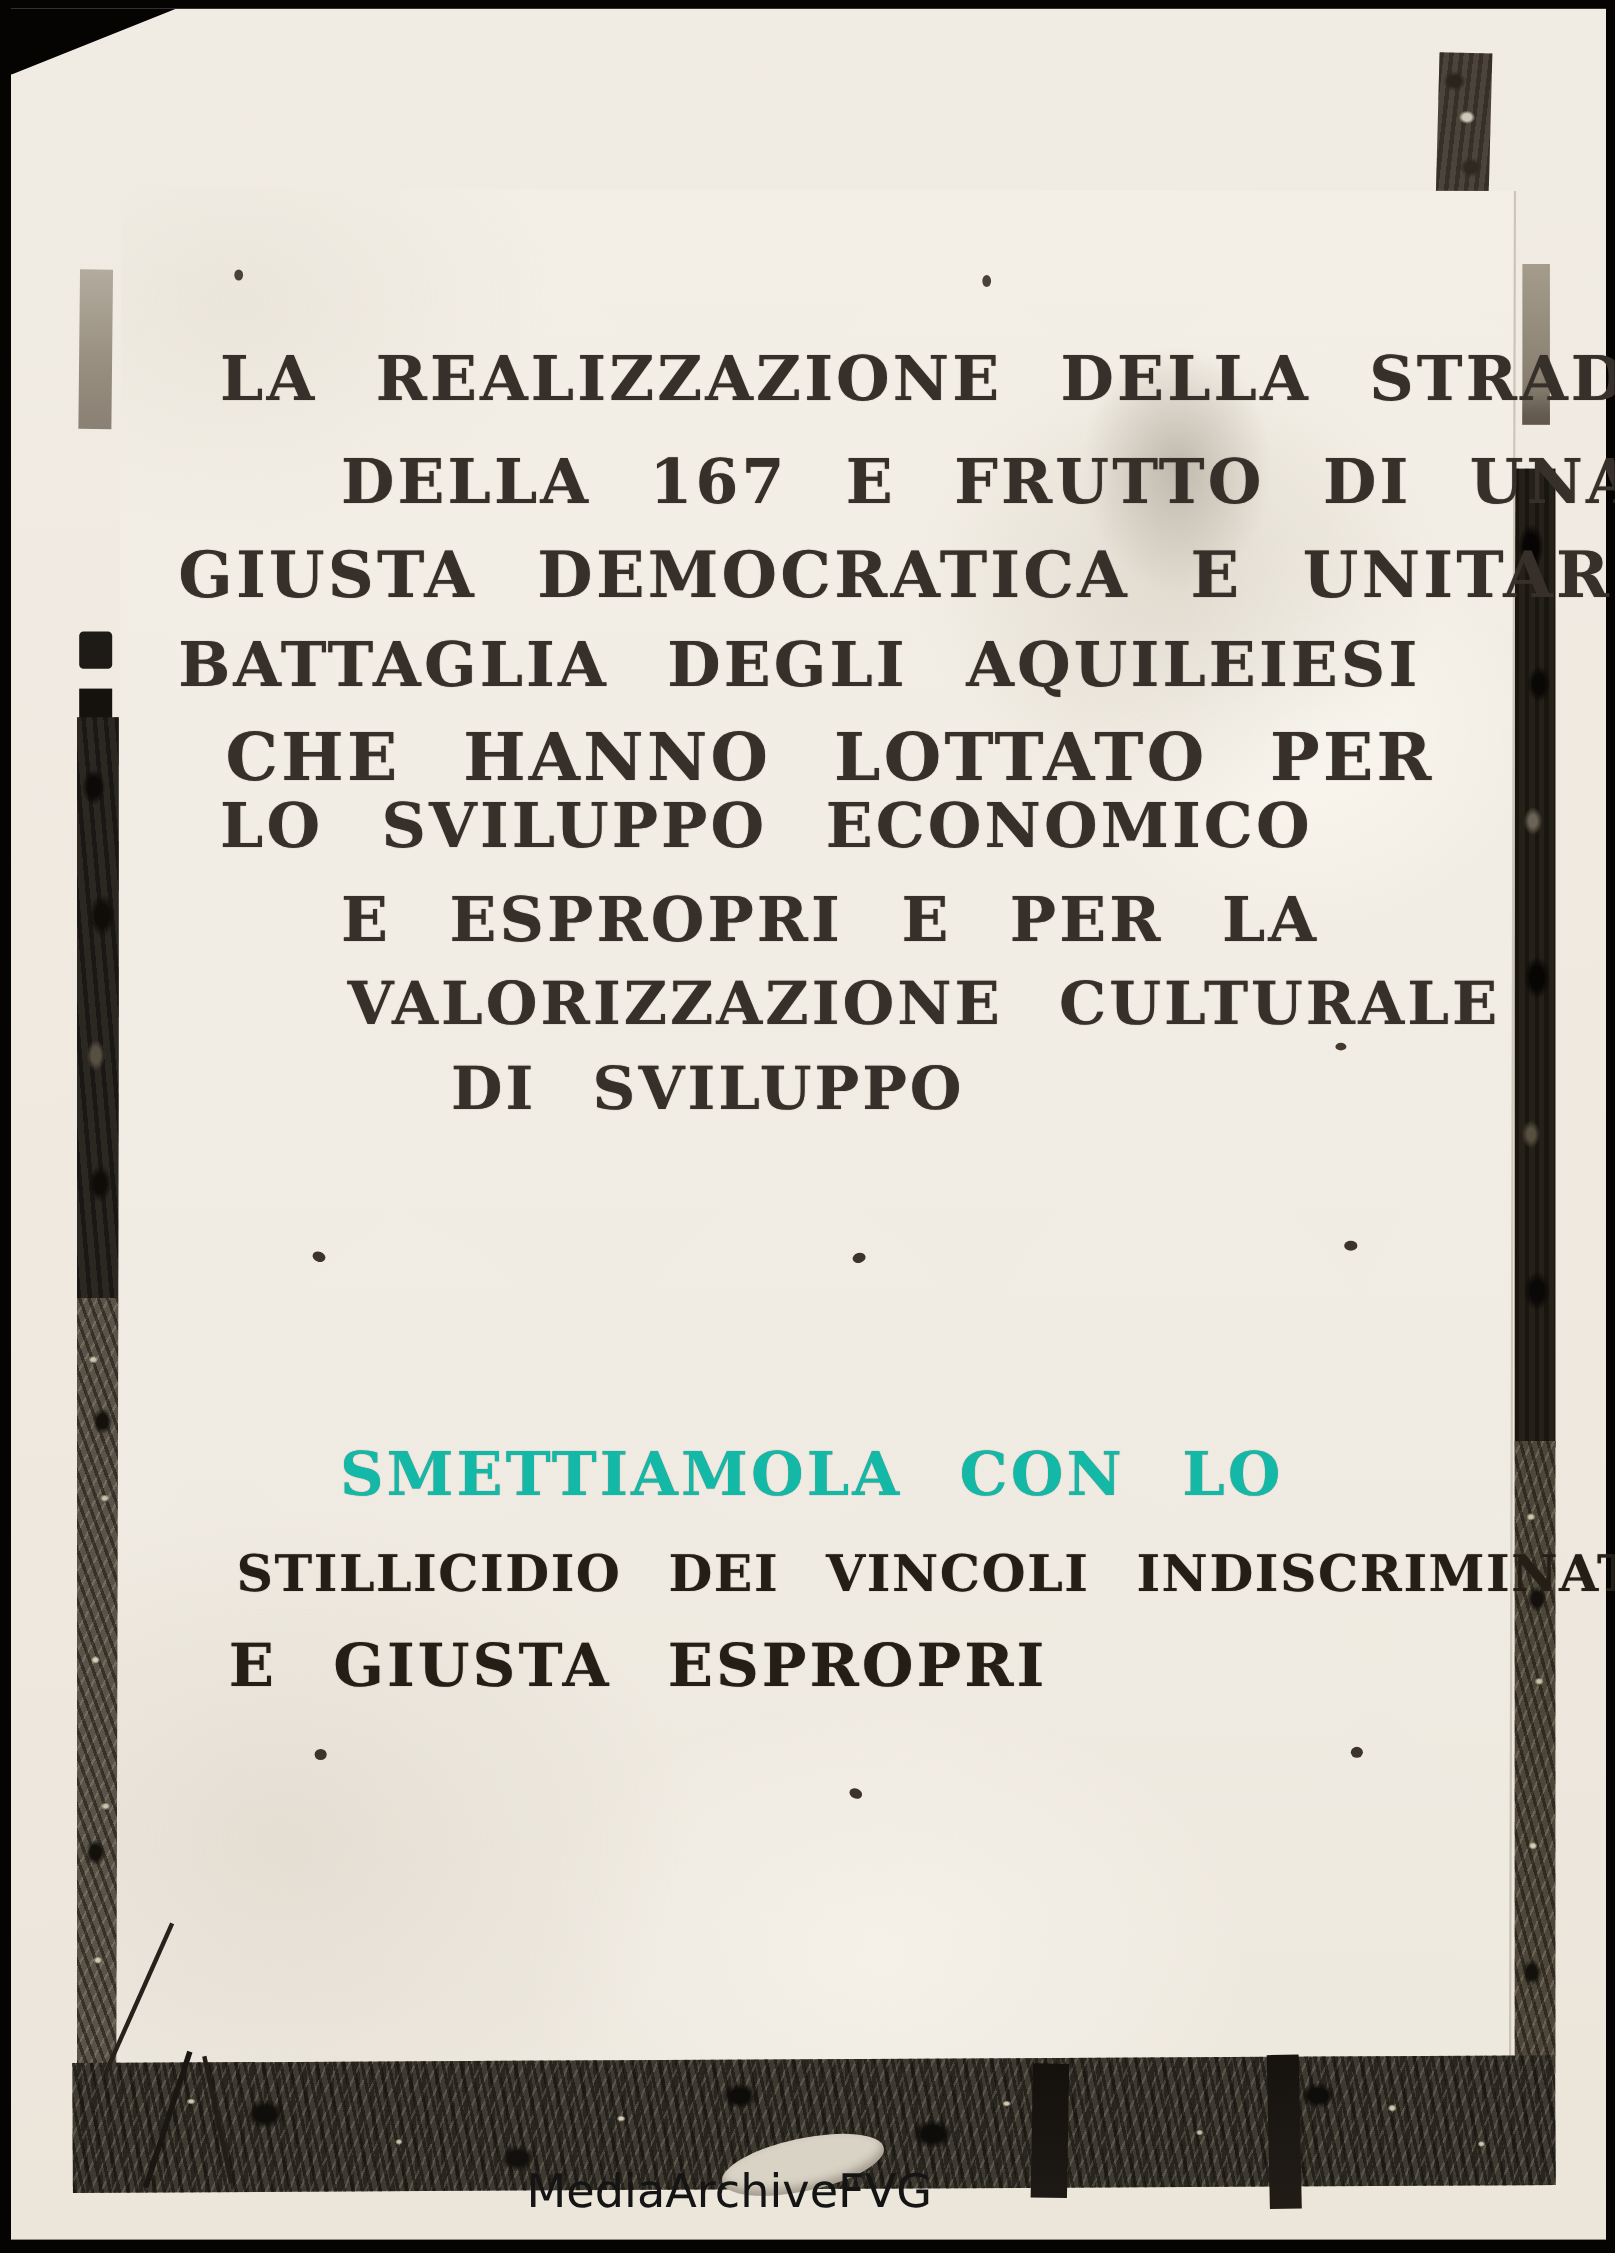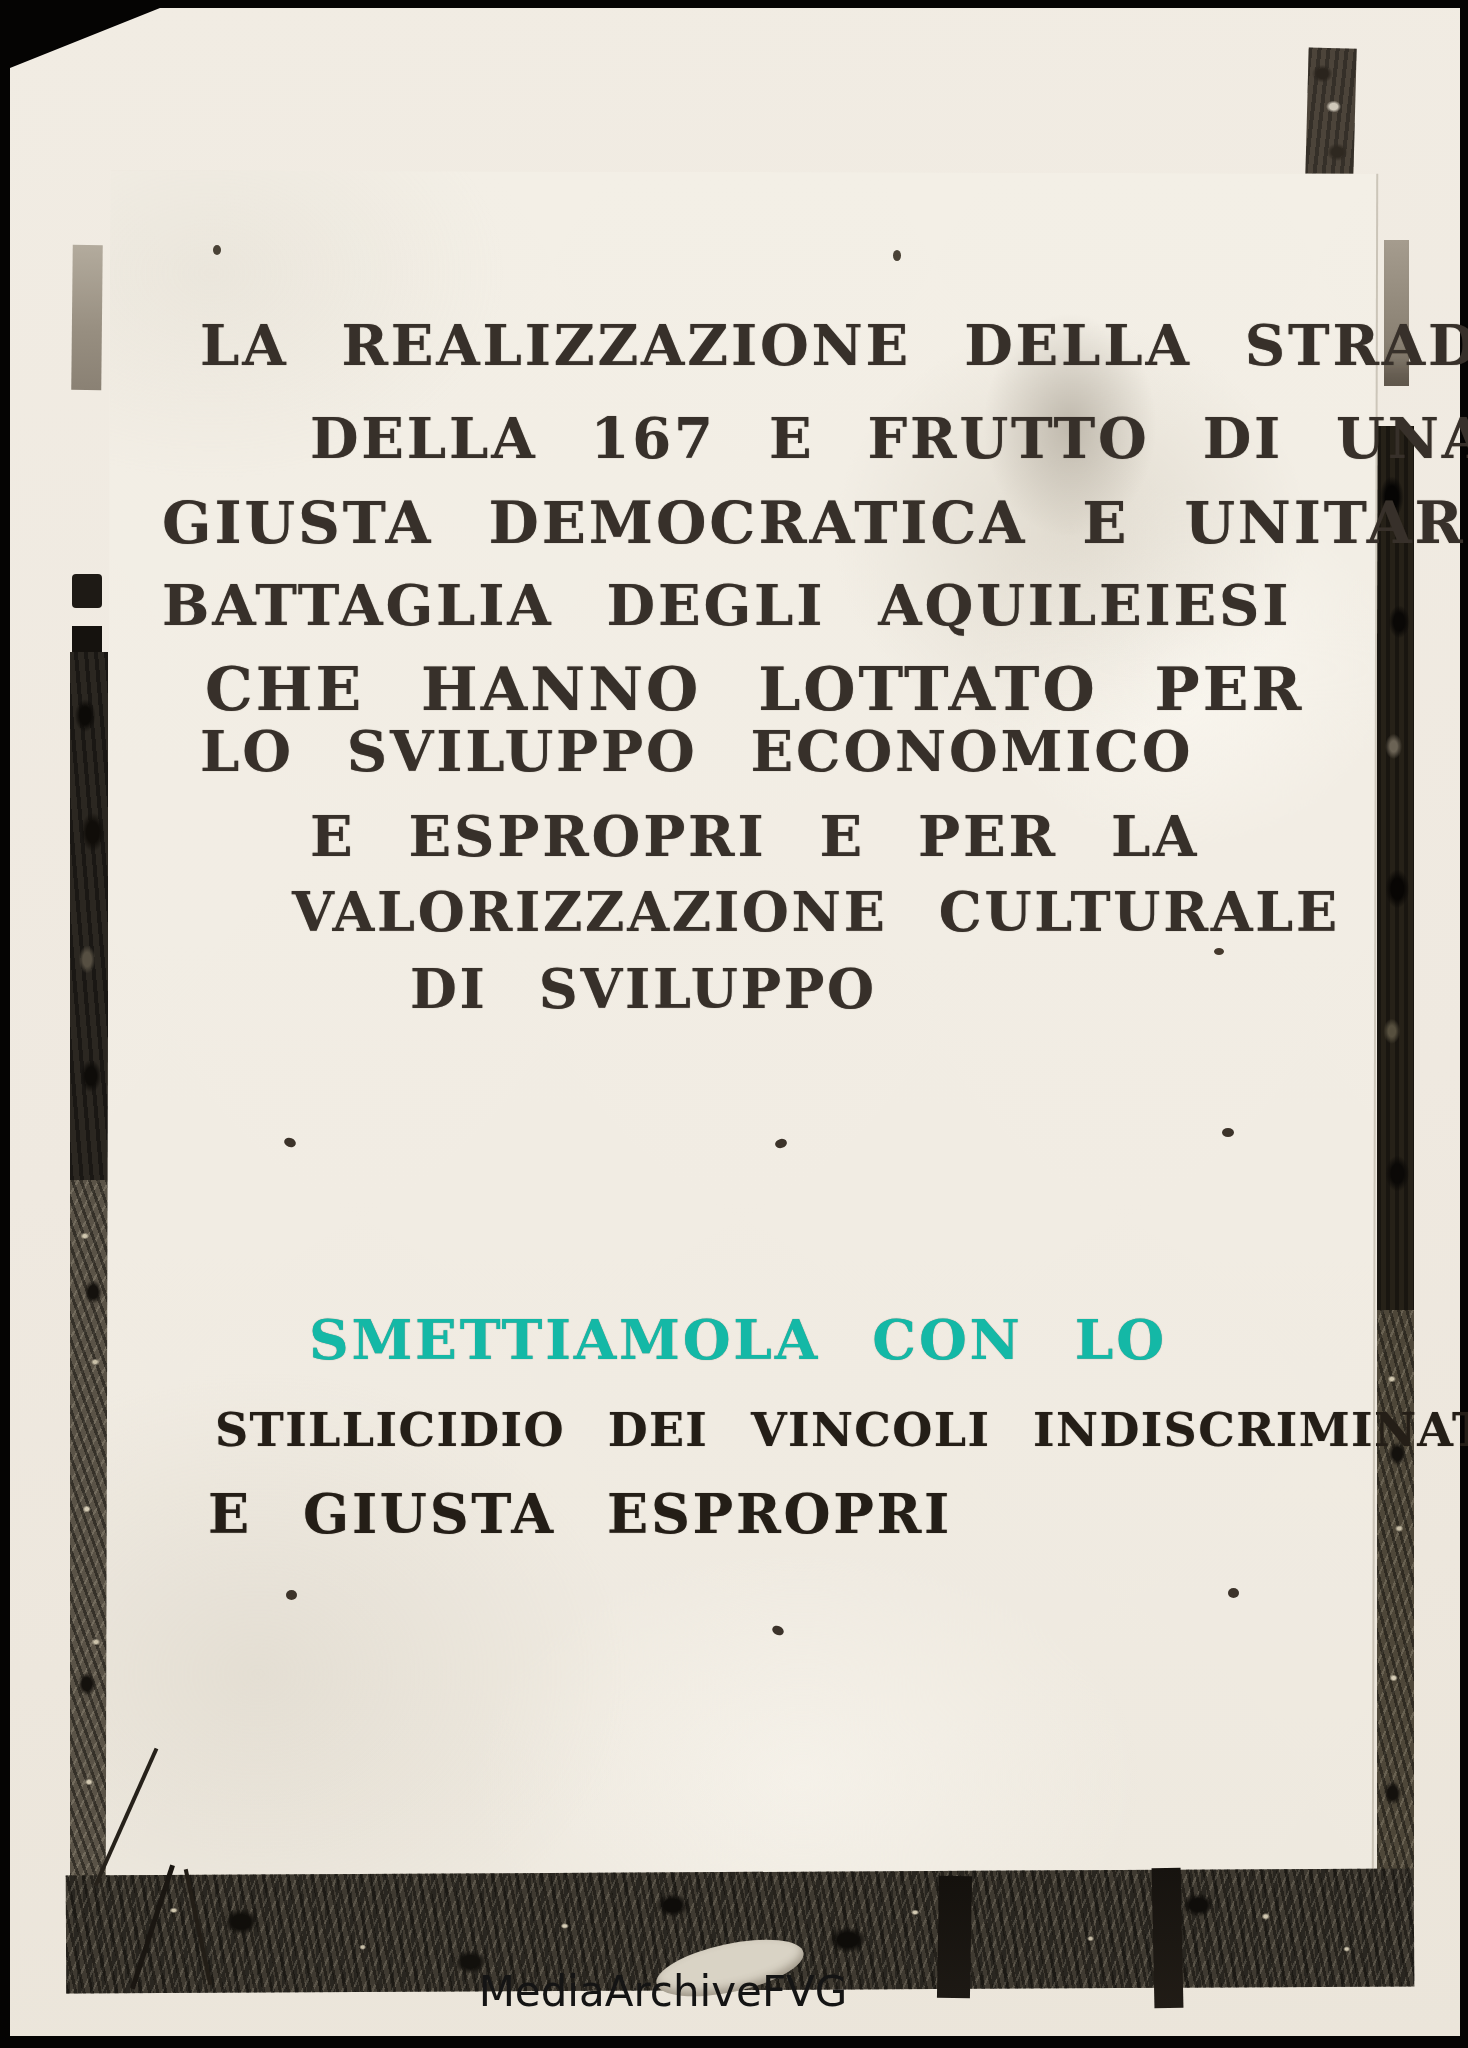--- a/index.html
+++ b/index.html
@@ -29,21 +29,21 @@
   .sl{position:absolute;font-weight:700;line-height:1;white-space:nowrap;
       color:#37302a;letter-spacing:.05em;word-spacing:.55em;
       text-shadow:0 0 1px rgba(55,45,35,.55);}
   .l1 {left:200px;top:317px;font-size:56px;}
   .l2 {left:310px;top:410px;font-size:56px;}
   .l3 {left:162px;top:494px;font-size:58px;}
   .l4 {left:162px;top:577px;font-size:56px;}
   .l5 {left:205px;top:659px;font-size:60px;}
   .l6 {left:200px;top:723px;font-size:56px;}
   .l7 {left:310px;top:808px;font-size:56px;}
-  .l8 {left:292px;top:885px;font-size:54px;text-align:right;}
+  .l8 {left:316px;top:885px;font-size:54px;text-align:right;}
   .l9 {left:410px;top:962px;font-size:54px;}
   .l10{left:309px;top:1312px;font-size:55px;color:#14b8a6;}
   .l11{left:215px;top:1407px;font-size:46px;color:#241e17;letter-spacing:.03em;}
   .l12{left:208px;top:1487px;font-size:54px;color:#241e17;}
   
   .tack{position:absolute;background:#3c332a;border-radius:50%;}
   .t1{left:284px;top:1138px;width:12px;height:9px;transform:rotate(20deg);}
   .t2{left:775px;top:1139px;width:12px;height:9px;transform:rotate(-15deg);}
   .t3{left:1222px;top:1128px;width:12px;height:9px;}
   .t4{left:286px;top:1590px;width:11px;height:10px;}

